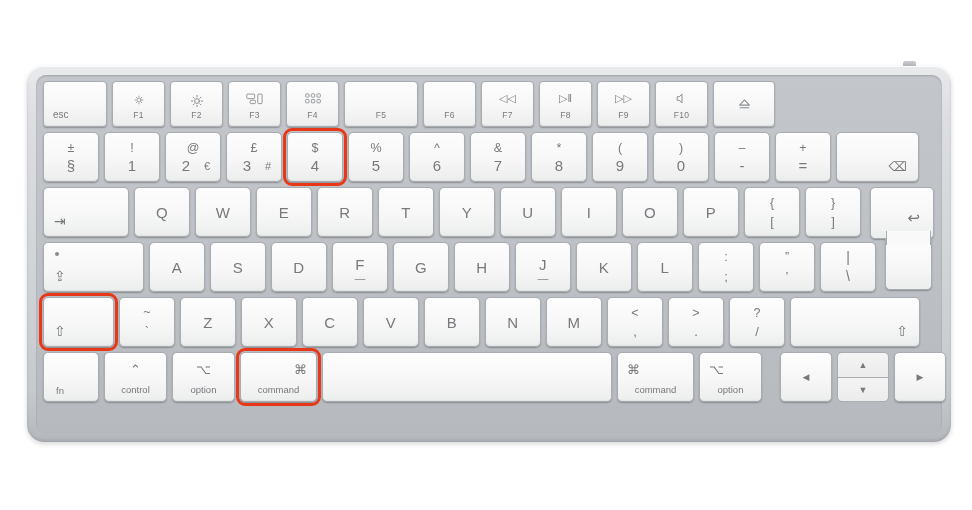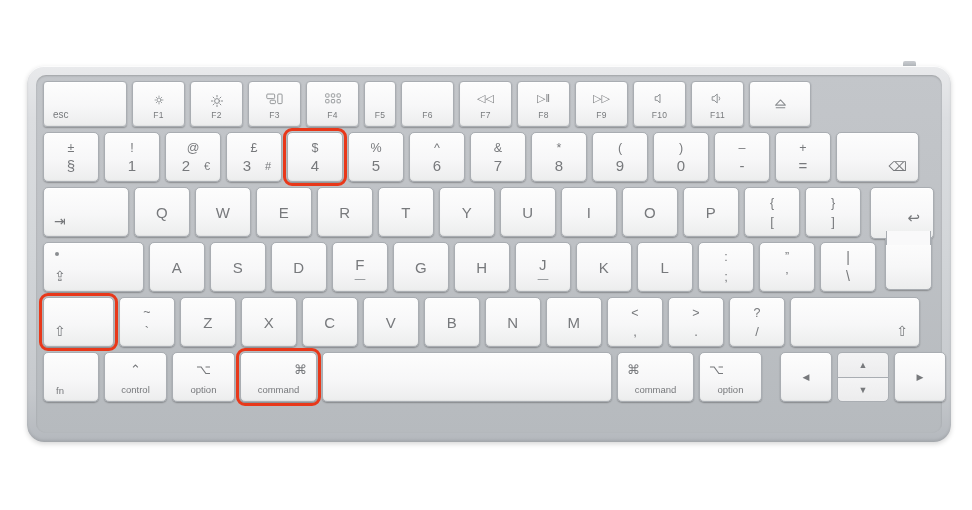--- a/index.html
+++ b/index.html
@@ -286,21 +286,21 @@
 
 <div id="stage">
 
   <div id="power-nub"></div>
 
   <div id="keyboard">
     <div id="well">
 
       <div class="row" style="top:6px; left:7px; gap:5px;">
 
-        <div class="key fnkey" style="width:84px;height:46px;">
+        <div class="key fnkey" style="width:64px;height:46px;">
           <span class="lbl bl">esc</span>
         </div>
 
         <div class="key fnkey" style="width:53px;height:46px;">
           <span class="lbl f-glyph">
             <svg class="icn" width="14" height="14" viewBox="0 0 24 24" fill="none" stroke="#8b8e91" stroke-width="1.4" stroke-linecap="round">
               <circle cx="12" cy="12" r="3.4"></circle>
               <path d="M12 5.2v1.6M12 17.2v1.6M5.2 12h1.6M17.2 12h1.6M7.3 7.3l1.1 1.1M15.6 15.6l1.1 1.1M16.7 7.3l-1.1 1.1M8.4 15.6l-1.1 1.1"></path>
             </svg>
           </span>
@@ -335,21 +335,21 @@
               <rect x="9.5" y="1" width="5" height="5" rx="1"></rect>
               <rect x="18" y="1" width="5" height="5" rx="1"></rect>
               <rect x="1" y="9.5" width="5" height="5" rx="1"></rect>
               <rect x="9.5" y="9.5" width="5" height="5" rx="1"></rect>
               <rect x="18" y="9.5" width="5" height="5" rx="1"></rect>
             </svg>
           </span>
           <span class="lbl f-num">F4</span>
         </div>
 
-        <div class="key fnkey" style="width:32px;height:46px;">
+        <div class="key fnkey" style="width:74px;height:46px;">
           <span class="lbl f-num">F5</span>
         </div>
 
         <div class="key fnkey" style="width:53px;height:46px;">
           <span class="lbl f-num">F6</span>
         </div>
 
         <div class="key fnkey" style="width:53px;height:46px;">
           <span class="lbl f-glyph" style="font-size:11px;">◁◁</span>
           <span class="lbl f-num">F7</span>
@@ -367,29 +367,20 @@
 
         <div class="key fnkey" style="width:53px;height:46px;">
           <span class="lbl f-glyph">
             <svg class="icn" width="12" height="11" viewBox="0 0 16 14" fill="none" stroke="#8b8e91" stroke-width="1.3" stroke-linejoin="round">
               <path d="M8 1.3 4.2 4.6H1.6v4.8h2.6L8 12.7z"></path>
             </svg>
           </span>
           <span class="lbl f-num">F10</span>
         </div>
 
-        <div class="key fnkey" style="width:53px;height:46px;">
-          <span class="lbl f-glyph">
-            <svg class="icn" width="14" height="11" viewBox="0 0 19 14" fill="none" stroke="#8b8e91" stroke-width="1.3" stroke-linejoin="round" stroke-linecap="round">
-              <path d="M8 1.3 4.2 4.6H1.6v4.8h2.6L8 12.7z"></path>
-              <path d="M11.2 4.9a3.4 3.4 0 0 1 0 4.2"></path>
-            </svg>
-          </span>
-          <span class="lbl f-num">F11</span>
-        </div>
 
 
         <div class="key fnkey" style="width:62px;height:46px;">
           <span class="lbl cc-glyph">
             <svg class="icn" width="13" height="12" viewBox="0 0 16 14" fill="none" stroke="#8b8e91" stroke-width="1.3" stroke-linejoin="round">
               <path d="M8 2 14 8.4H2z"></path>
               <path d="M2.2 11.6h11.6"></path>
             </svg>
           </span>
         </div>

